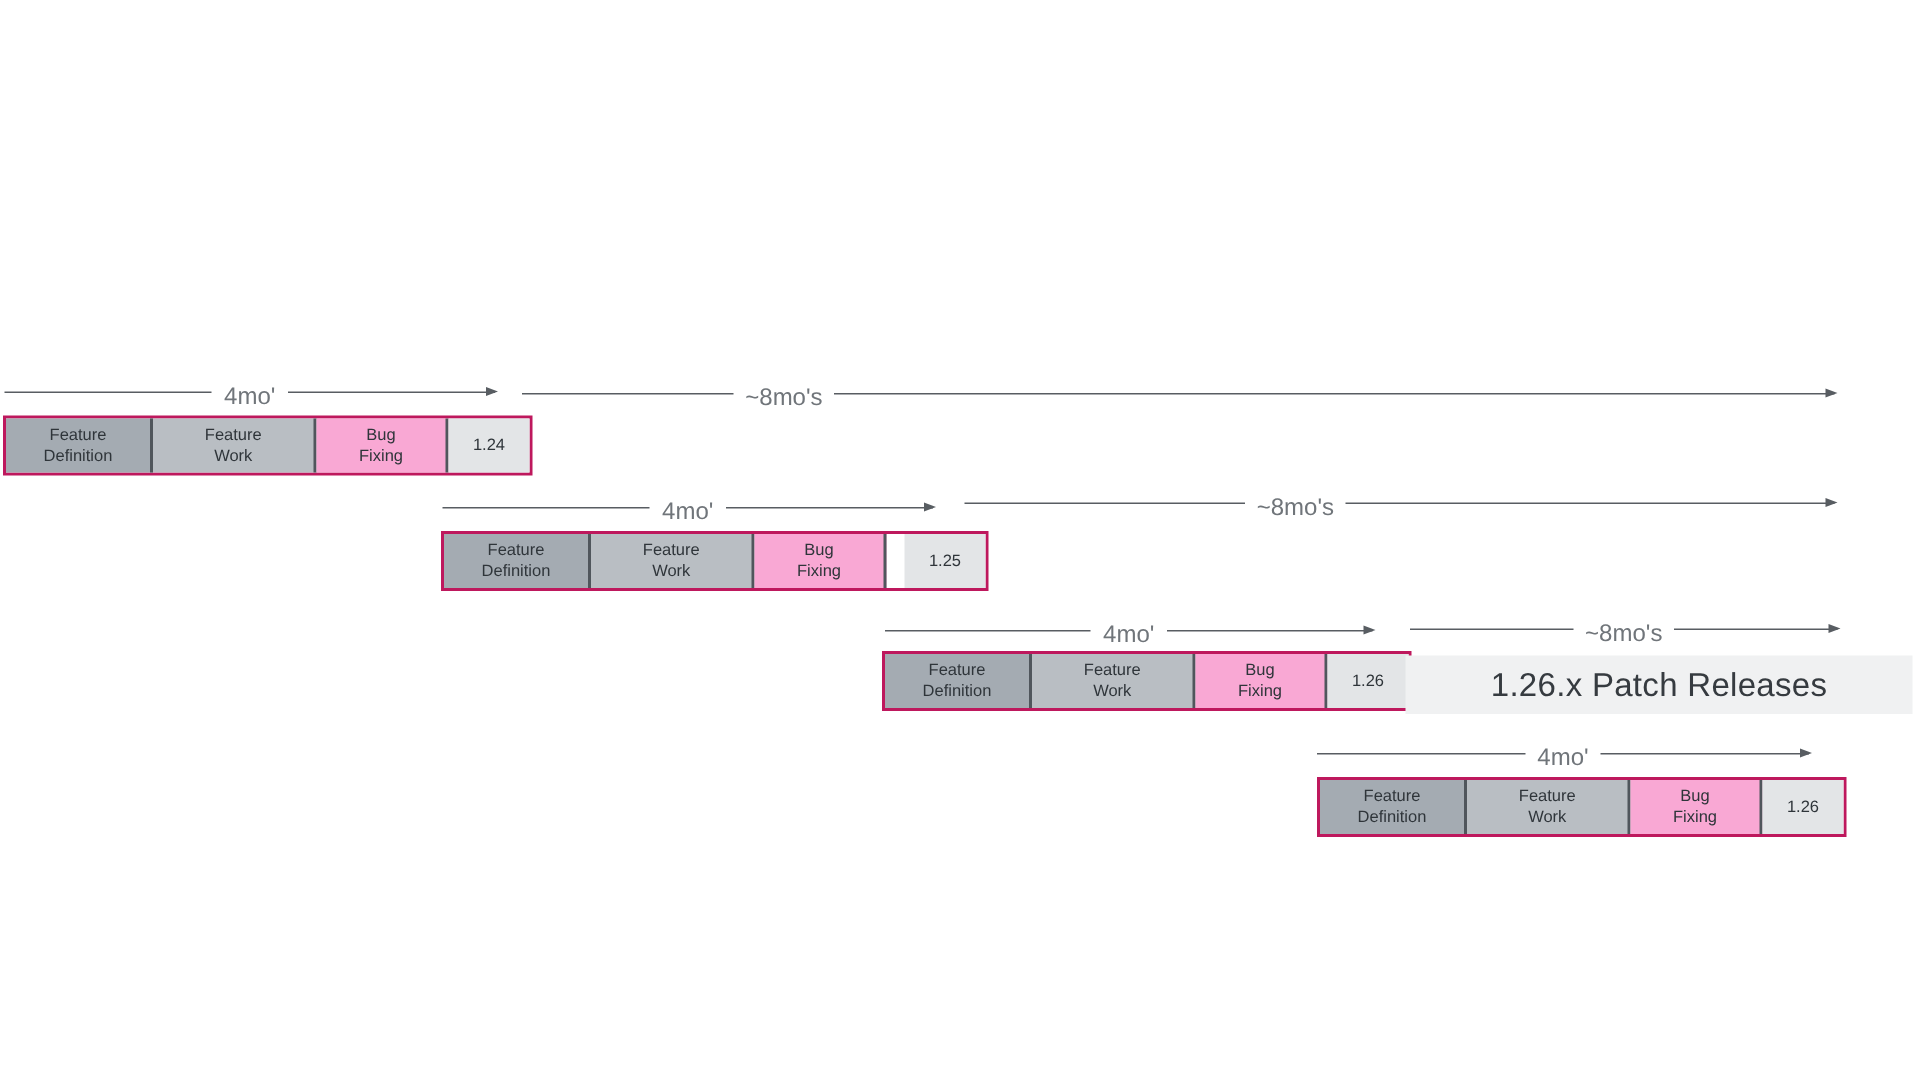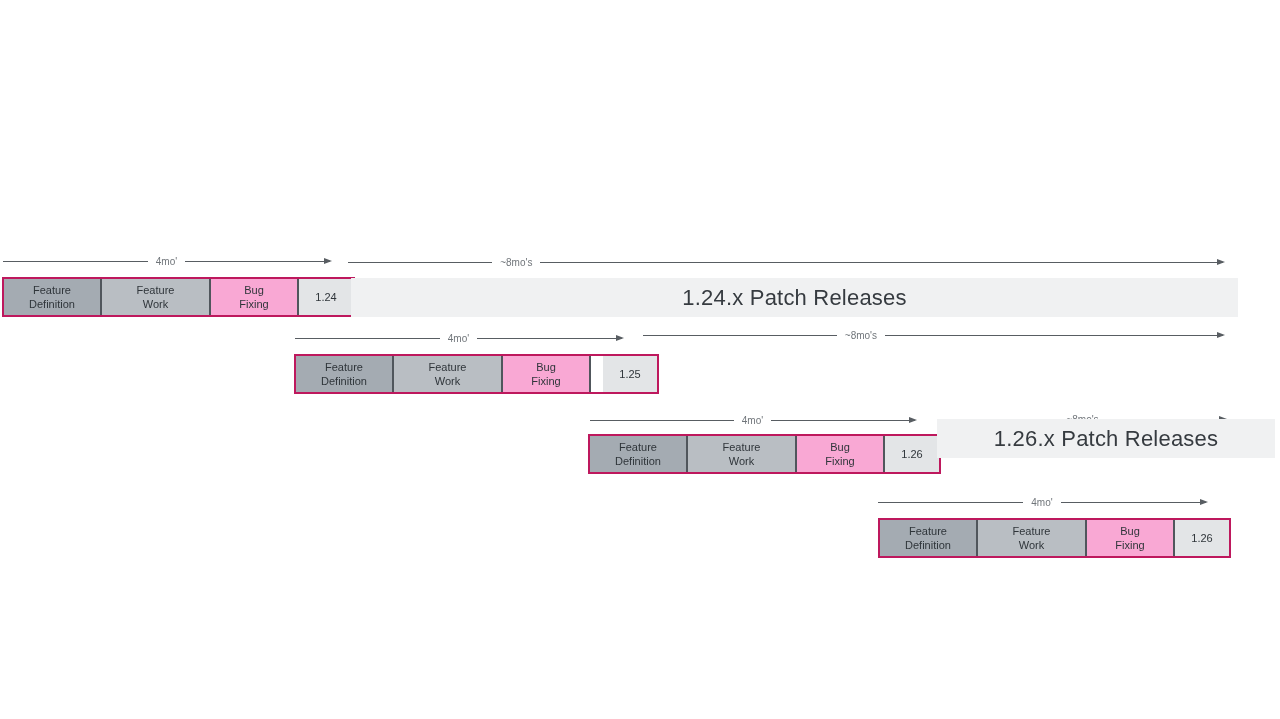--- a/index.html
+++ b/index.html
@@ -31,21 +31,21 @@
     font-size:22px;color:#363b40;letter-spacing:0.2px;white-space:nowrap;
   }
   
   .tarrow{position:absolute;display:flex;align-items:flex-start;height:20px;}
   .seg{height:0;border-top:1.5px solid #585d62;margin-top:8px;position:relative;}
   .seg.head::after{
     content:'';position:absolute;right:-2px;top:-4.5px;width:0;height:0;
     border-left:8px solid #585d62;border-top:3.5px solid transparent;border-bottom:3.5px solid transparent;
   }
   .alabel{
-    font-size:10px;color:#70757a;padding:0 8px;margin-top:3px;white-space:nowrap;
+    font-size:16px;color:#70757a;padding:0 8px;margin-top:3px;white-space:nowrap;
   }
 </style>
 </head>
 <body>
 
 <div class="diagram">
 
   <div class="tarrow" style="left:3px;top:253px;width:327px;">
     <span class="seg" style="flex-grow:1;"></span>
     <span class="alabel">4mo'</span>
@@ -65,23 +65,20 @@
         <span>Feature
 Work</span>
       </div>
     <div class="cell fill-bf" style="width:88px;">
         <span>Bug
 Fixing</span>
       </div>
     <div class="cell fill-ver" style="width:54px;">
         <span>1.24</span>
       </div>
-  </div>
-  <div class="patchbar" style="left:351px;top:278px;width:887px;">
-    <span>1.24.x Patch Releases</span>
   </div>
 
   <div class="tarrow" style="left:295px;top:330px;width:327px;">
     <span class="seg" style="flex-grow:1;"></span>
     <span class="alabel">4mo'</span>
     <span class="seg head" style="flex-grow:1;"></span>
   </div>
   <div class="tarrow" style="left:643px;top:327px;width:580px;">
     <span class="seg" style="flex-grow:195;"></span>
     <span class="alabel">~8mo's</span>
@@ -125,21 +122,21 @@
 Work</span>
       </div>
     <div class="cell fill-bf" style="width:88px;">
         <span>Bug
 Fixing</span>
       </div>
     <div class="cell fill-ver" style="width:54px;">
         <span>1.26</span>
       </div>
   </div>
-  <div class="patchbar" style="left:937px;top:419px;width:338px;">
+  <div class="patchbar" style="left:937px;top:437px;width:338px;">
     <span>1.26.x Patch Releases</span>
   </div>
 
   <div class="tarrow" style="left:878px;top:494px;width:328px;">
     <span class="seg" style="flex-grow:1;"></span>
     <span class="alabel">4mo'</span>
     <span class="seg head" style="flex-grow:1;"></span>
   </div>
   <div class="phasebar" style="left:878px;top:518px;">
     <div class="cell fill-fd" style="width:98px;">

